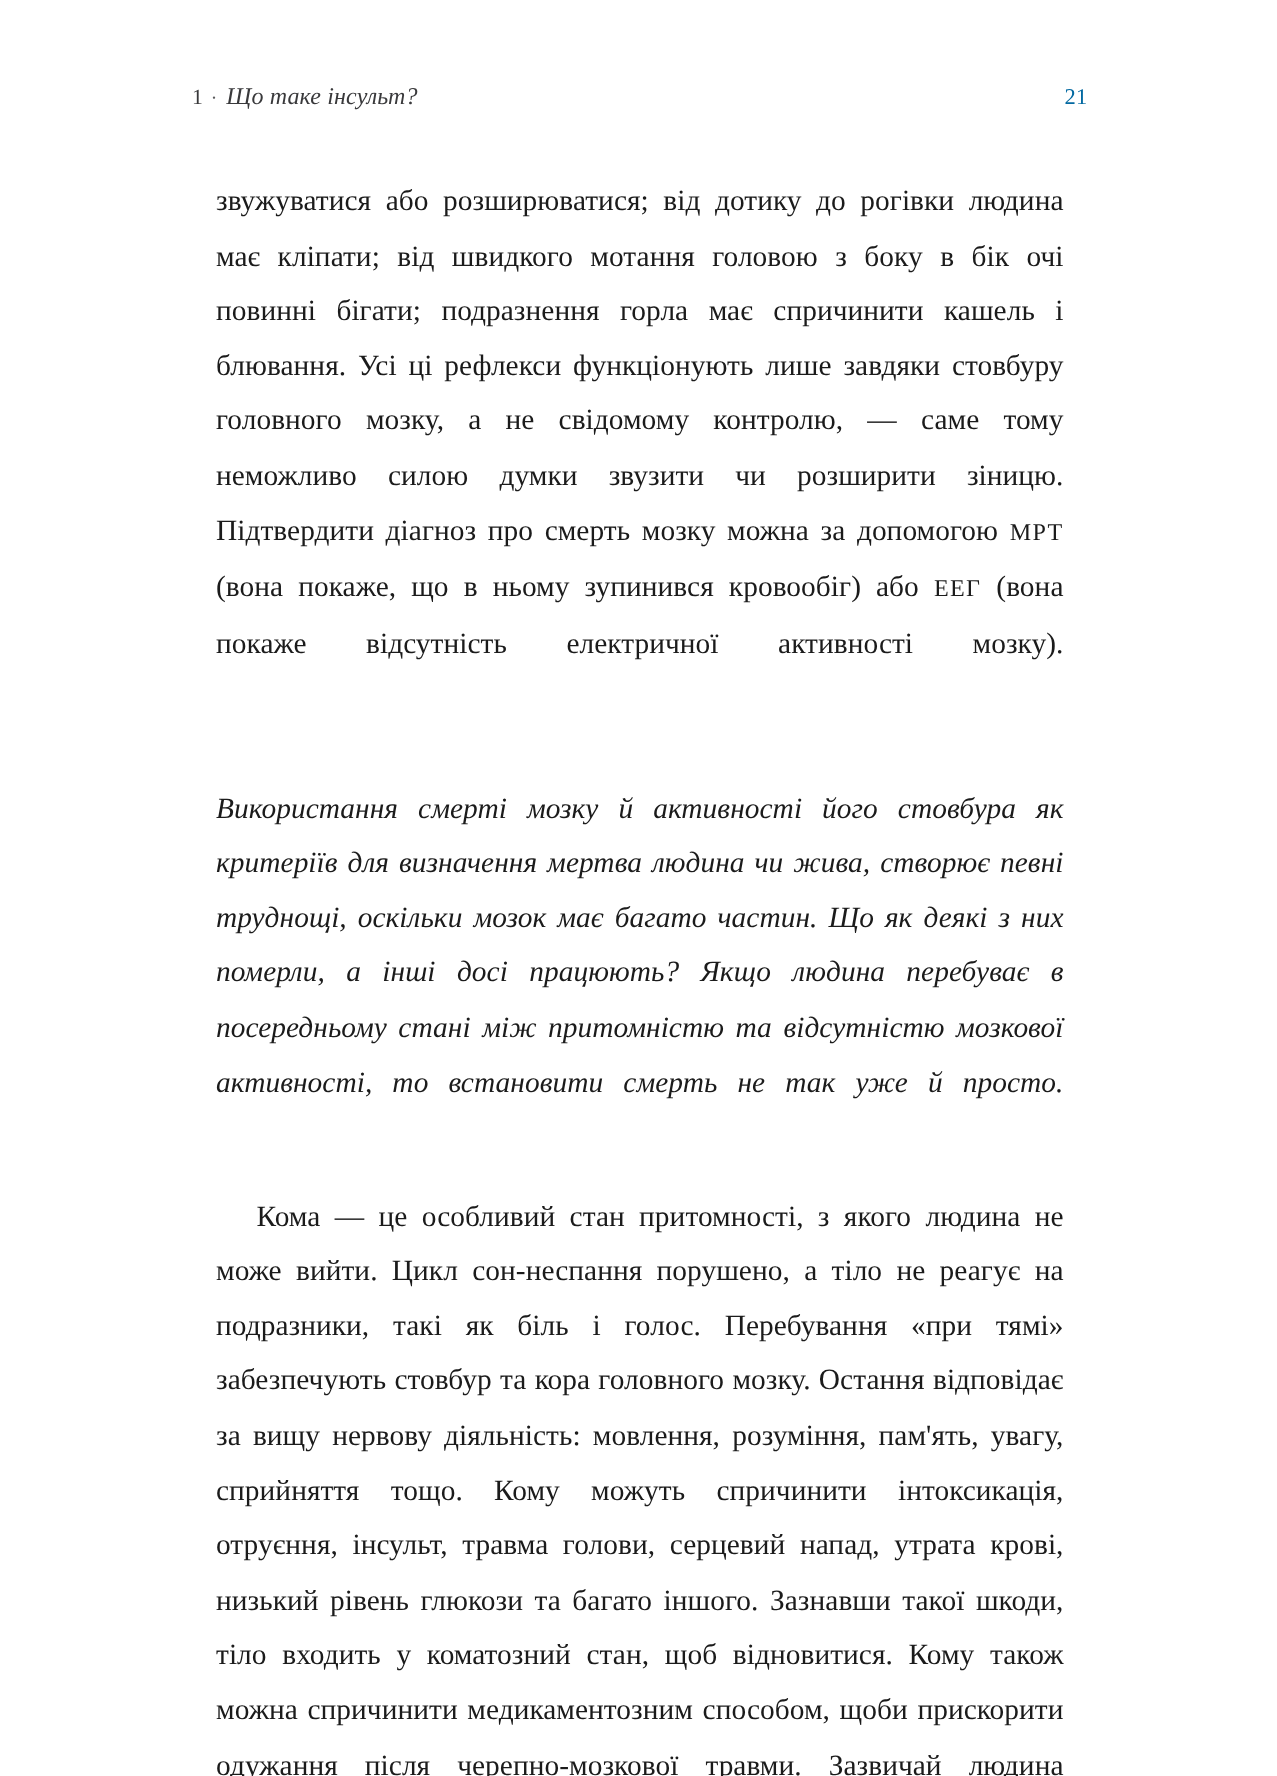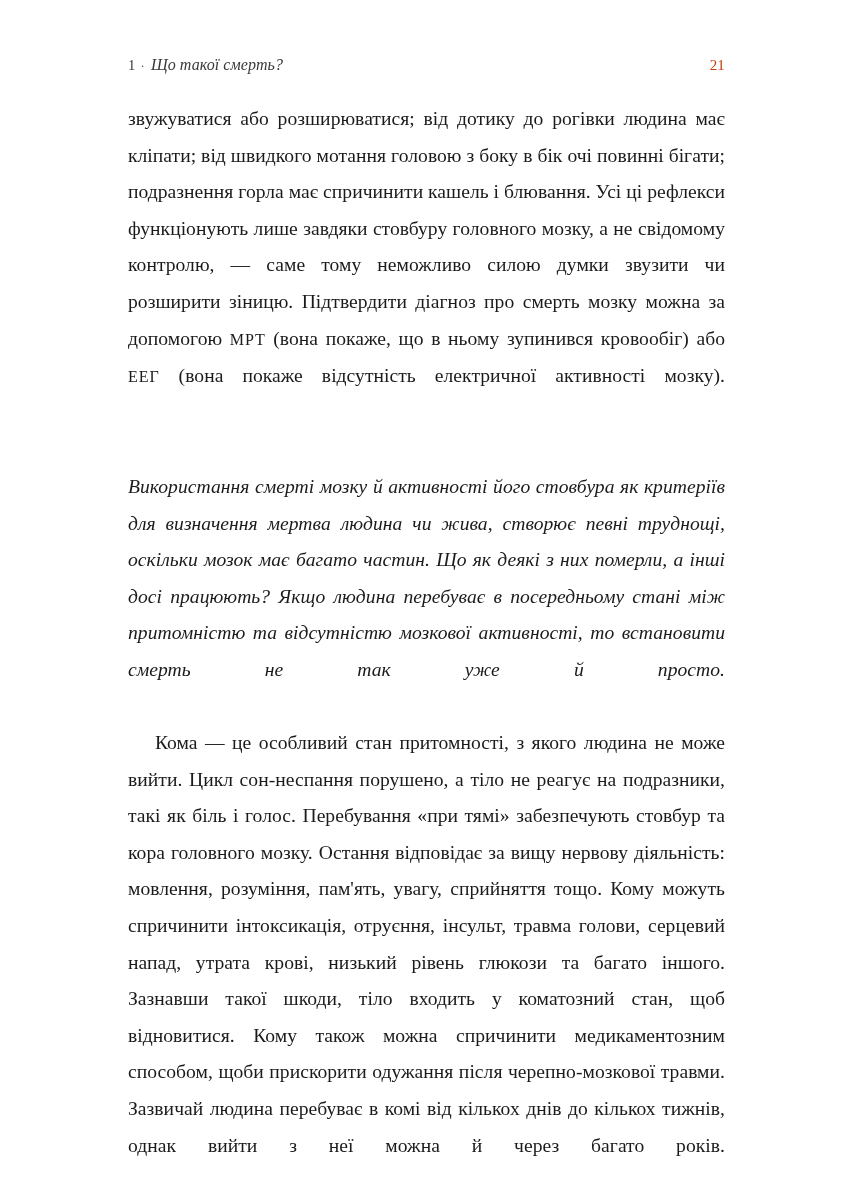--- a/index.html
+++ b/index.html
@@ -56,33 +56,33 @@
   .chapter-title {
     font-style: italic;
     font-size: 16px;
     letter-spacing: 0.005em;
   }
 
   .folio {
     font-size: 15px;
     font-style: normal;
     letter-spacing: 0.01em;
-    color: #c2410c;
+    color: #0369a1;
   }
 
   
   .textblock {
     position: absolute;
     left: 128px;
     top: 101px;
     width: 597px;
   }
 
   p.para {
-    margin: 0;
+    margin: 16px;
     font-size: 19.6px;
     line-height: 36.6px;
     text-align: justify;
     text-justify: inter-word;
     word-spacing: -0.004em;
     letter-spacing: 0.0015em;
     hyphens: manual;
   }
 
   
@@ -108,21 +108,21 @@
 </style>
 </head>
 <body>
 
 <div class="page">
 
   <div class="running-head">
     <div class="running-head-left">
       <span class="chapter-number">1</span>
       <span class="head-sep">·</span>
-      <span class="chapter-title">Що такої смерть?</span>
+      <span class="chapter-title">Що таке інсульт?</span>
     </div>
     <span class="folio">21</span>
   </div>
 
   <div class="textblock">
       <p class="para">звужуватися або розширюватися; від дотику до рогівки людина має кліпати; від швидкого мотання головою з боку в бік очі повинні бігати; подразнення горла має спричинити кашель і блювання. Усі ці рефлекси функціонують лише завдяки стовбуру головного мозку, а не свідомому контролю, — саме тому неможливо силою думки звузити чи розширити зіницю. Підтвердити діагноз про смерть мозку можна за допомогою <span class="smallcaps">МРТ</span> (вона покаже, що в ньому зупинився кровообіг) або <span class="smallcaps">ЕЕГ</span> (вона покаже відсутність електричної активності мозку).</p>
       <p class="para gap-before">Використання смерті мозку й активності його стовбура як критеріїв для визначення мертва людина чи жива, створює певні труднощі, оскільки мозок має багато частин. Що як деякі з них померли, а інші досі працюють? Якщо людина перебуває в посередньому стані між притомністю та відсутністю мозкової активності, то встановити смерть не так уже й просто.</p>
       <p class="para indent">Кома — це особливий стан притомності, з якого людина не може вийти. Цикл сон-неспання порушено, а тіло не реагує на подразники, такі як біль і голос. Перебування «при тямі» забезпечують стовбур та кора головного мозку. Остання відповідає за вищу нервову діяльність: мовлення, розуміння, пам'ять, увагу, сприйняття тощо. Кому можуть спричинити інтоксикація, отруєння, інсульт, травма голови, серцевий напад, утрата крові, низький рівень глюкози та багато іншого. Зазнавши такої шкоди, тіло входить у коматозний стан, щоб відновитися. Кому також можна спричинити медикаментозним способом, щоби прискорити одужання після черепно-мозкової травми. Зазвичай людина перебуває в комі від кількох днів до кількох тижнів, однак вийти з неї можна й через багато років.</p>
     </div>
 

